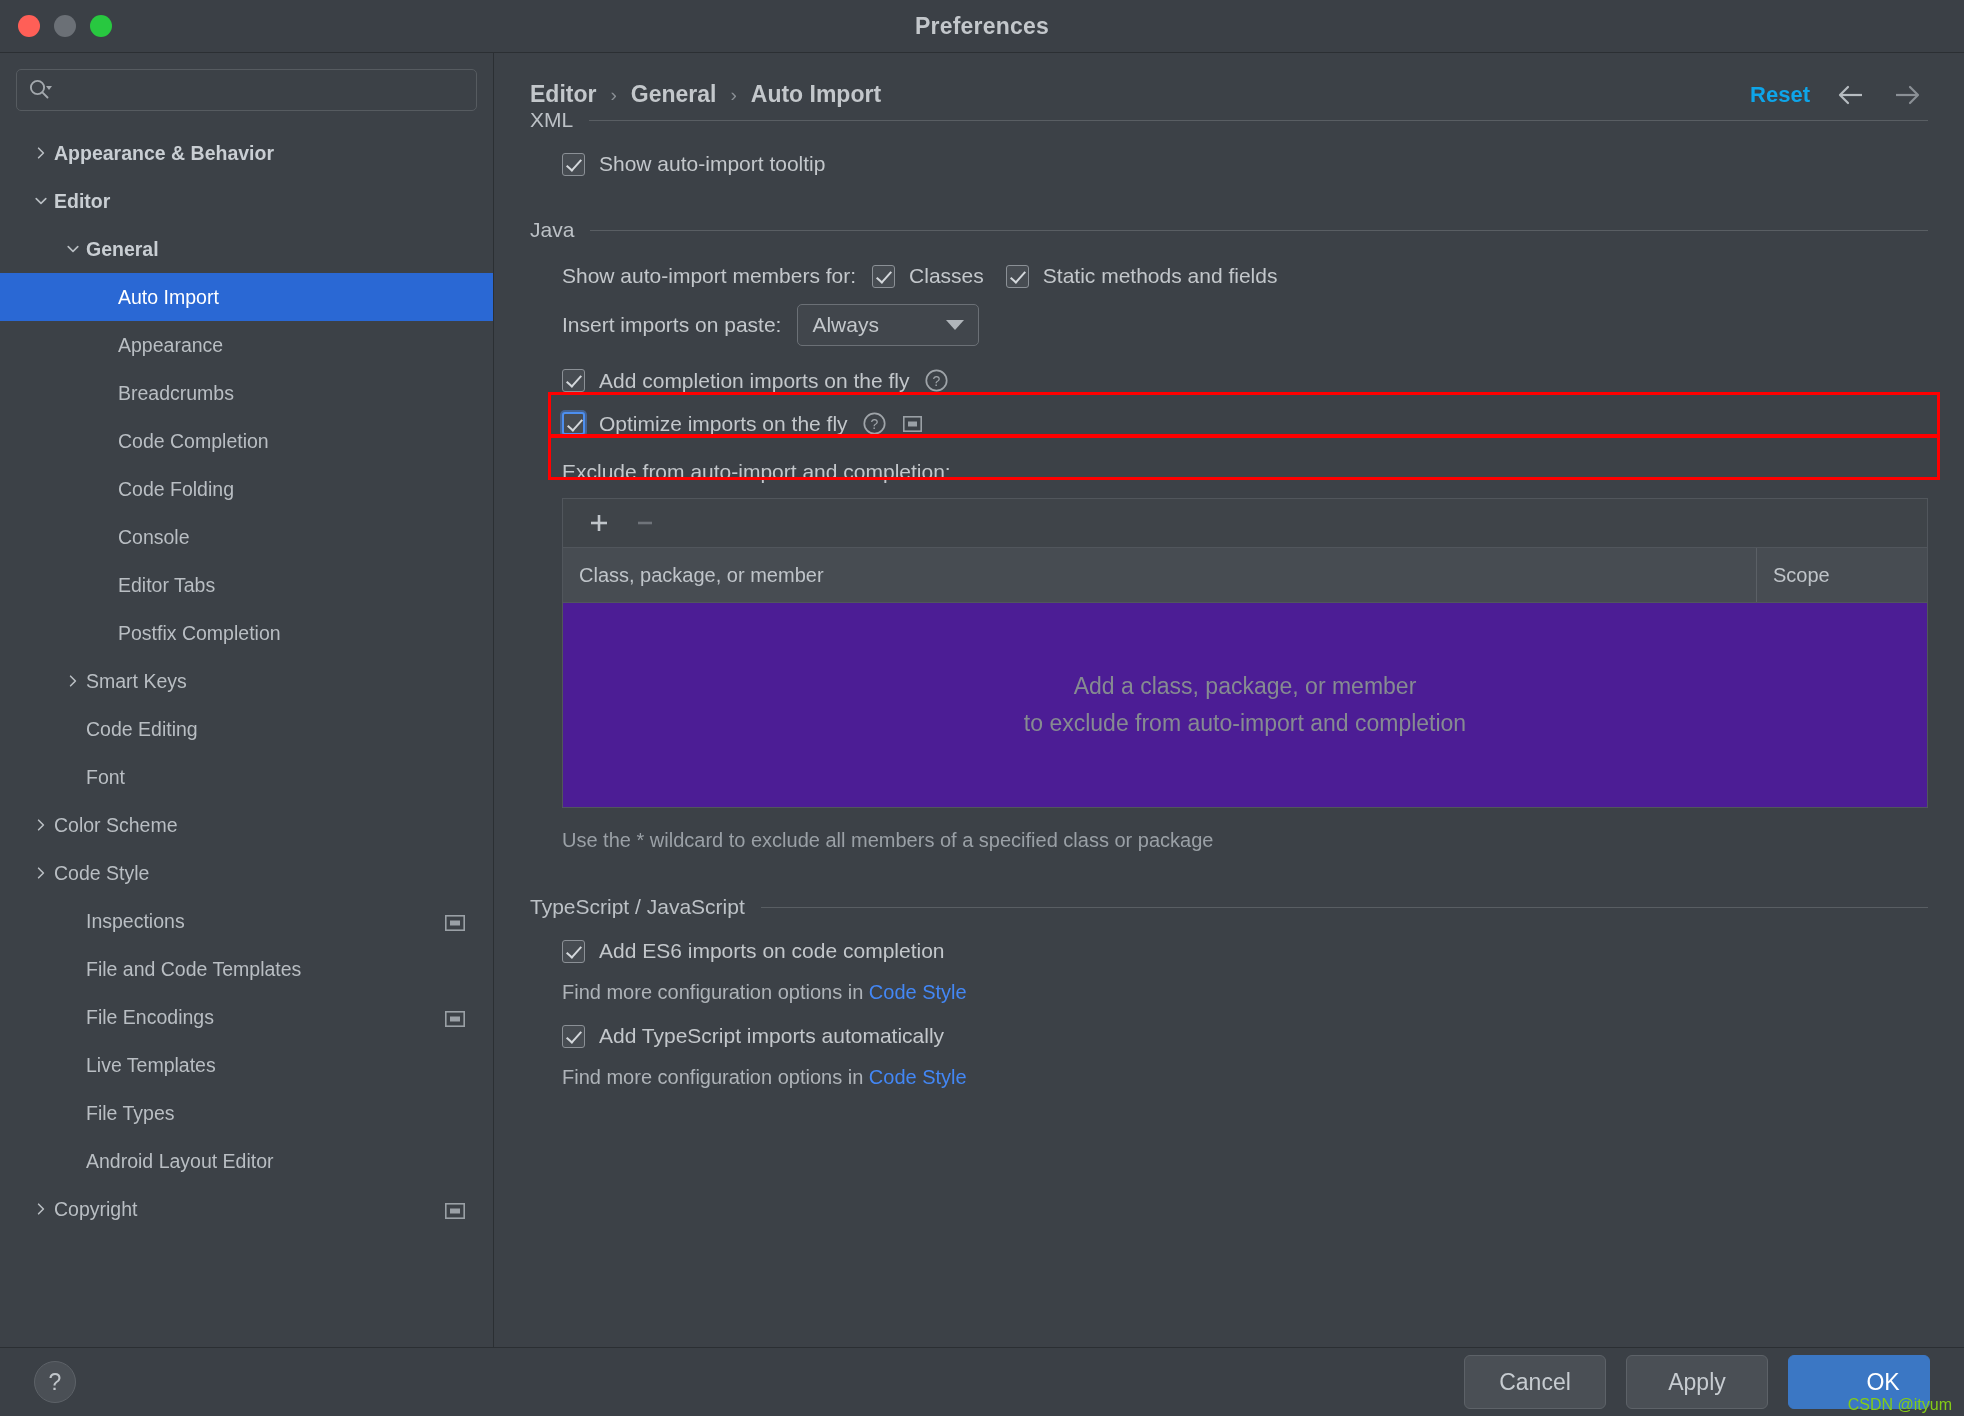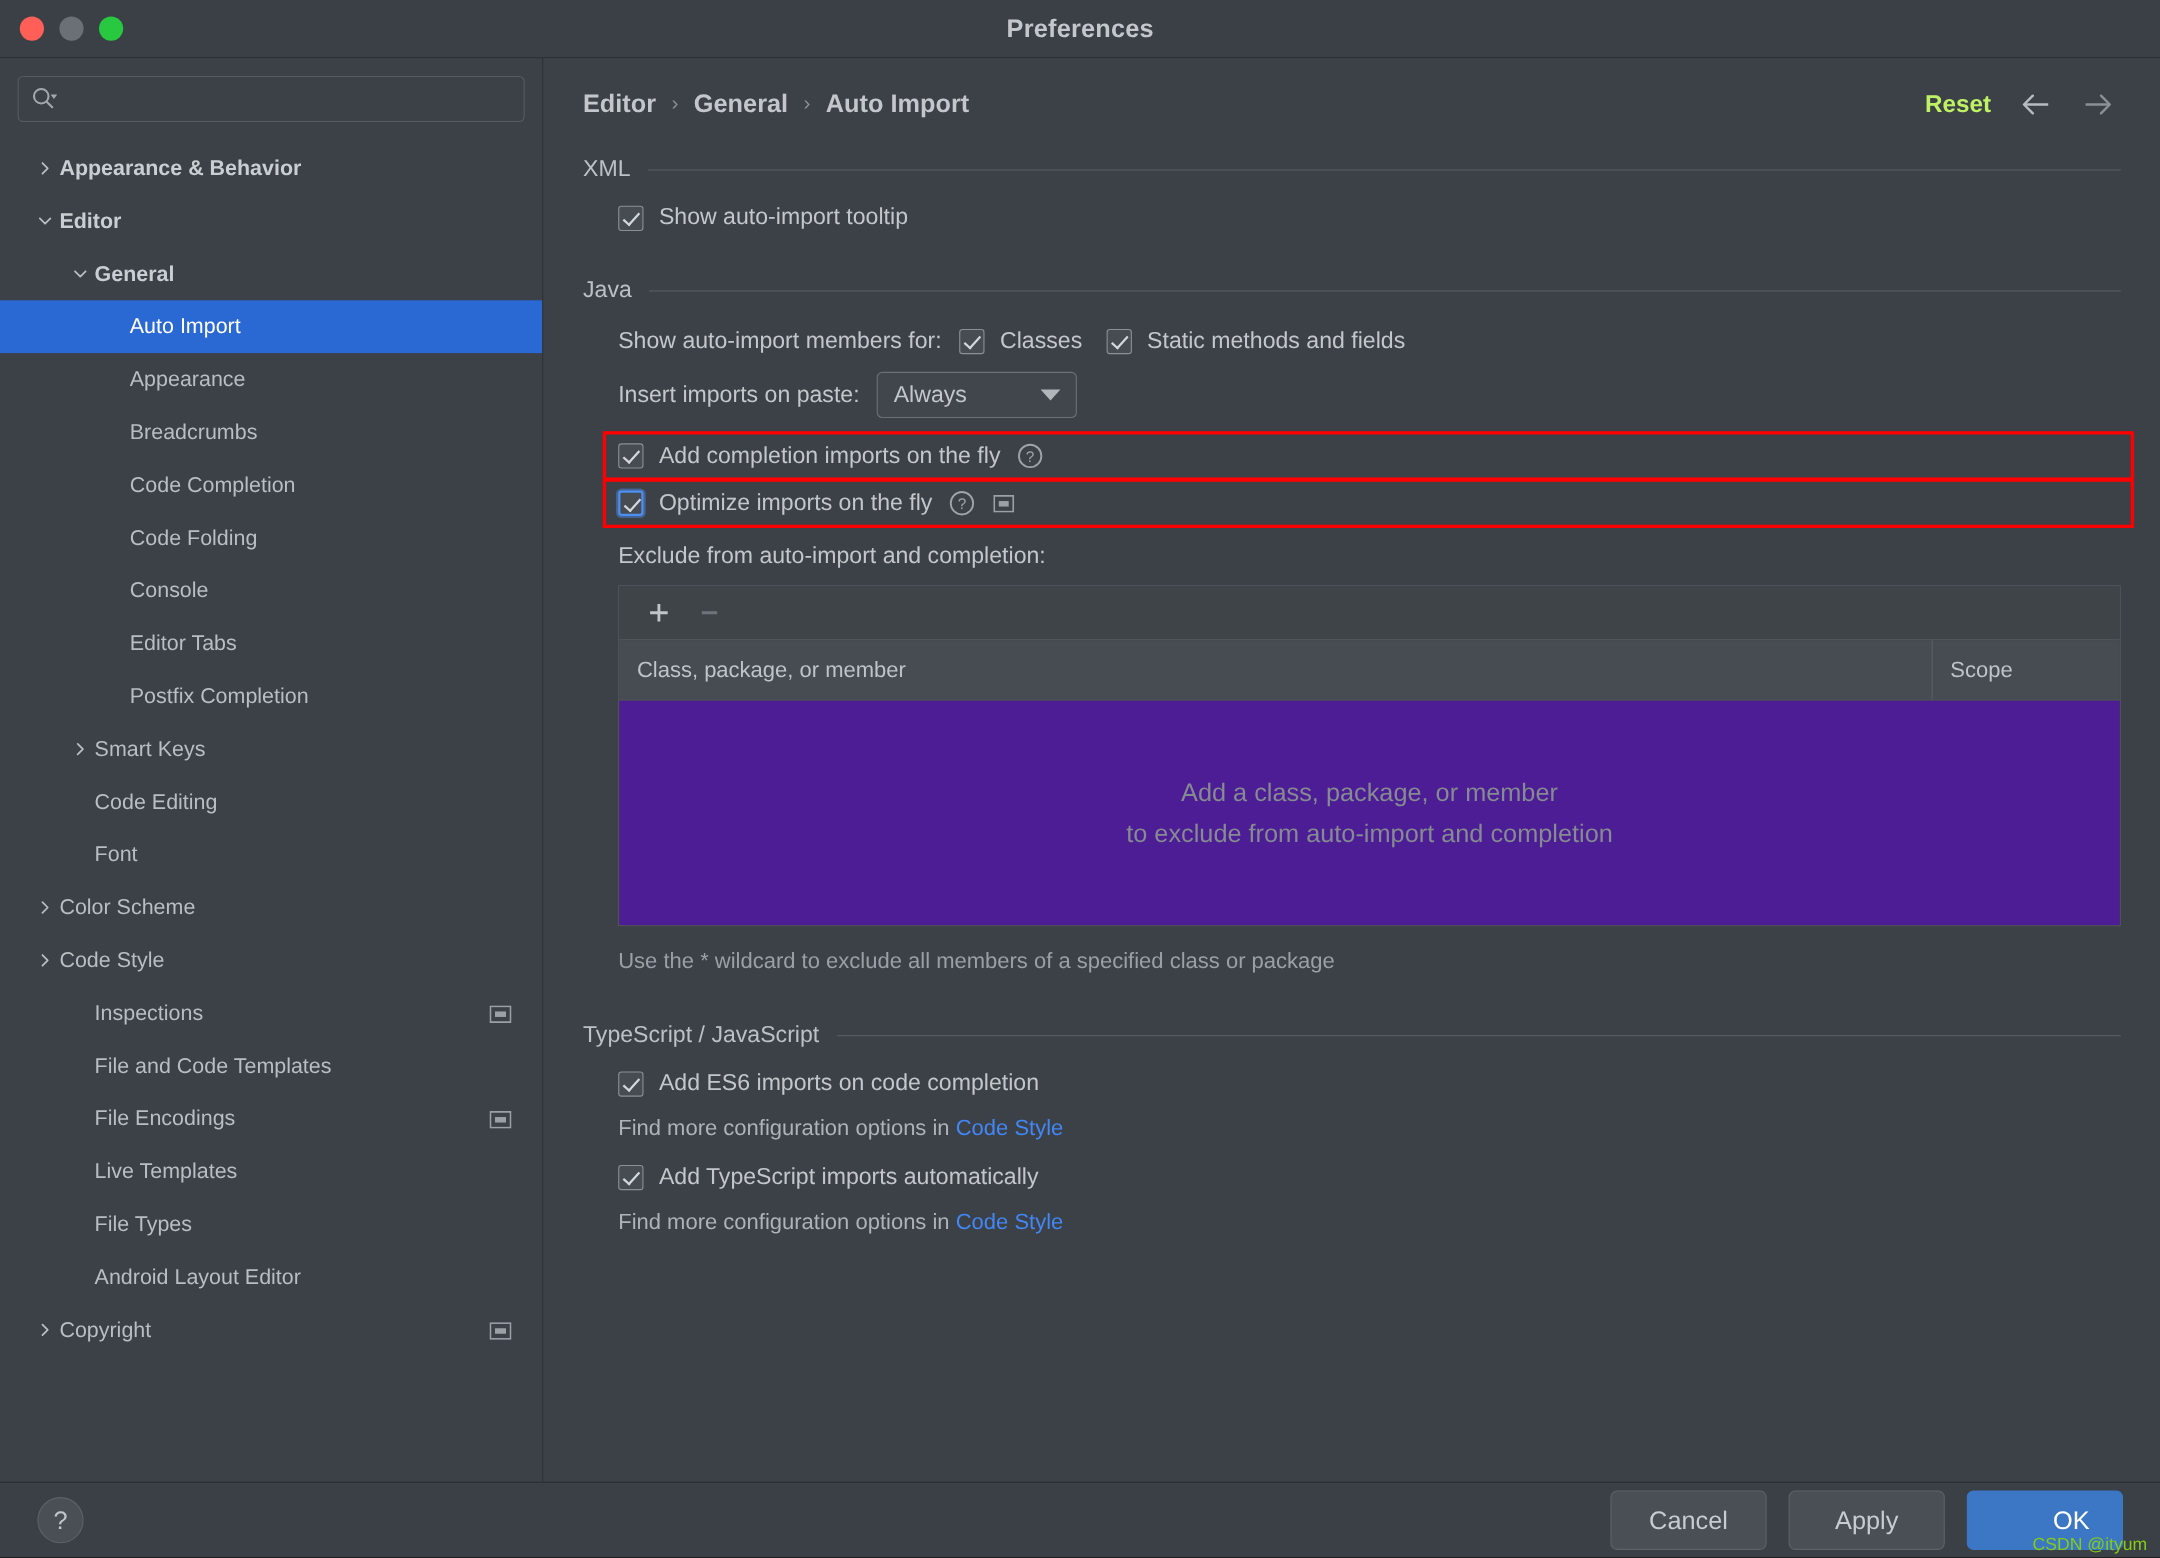--- a/index.html
+++ b/index.html
@@ -175,36 +175,35 @@
     font-weight: normal;
     font-size: 19px;
   }
   .crumbbar-right {
     margin-left: auto;
     display: flex;
     align-items: center;
     gap: 26px;
   }
   .reset-link {
-    color: #bef264;
+    color: #0ea5e9;
     font-size: 22px;
     font-weight: bold;
     cursor: pointer;
   }
   .navarrow { width: 30px; height: 24px; cursor: pointer; }
 
   .content {
     padding: 0 36px 0 36px;
   }
 
   .sect-head {
     display: flex;
     align-items: center;
     gap: 16px;
-    margin-top: 34px;
   }
   .sect-title {
     font-size: 21px;
     color: #bcc1c6;
     white-space: nowrap;
   }
   .sect-rule {
     flex: 1 1 auto;
     height: 1px;
     background: #595e63;

